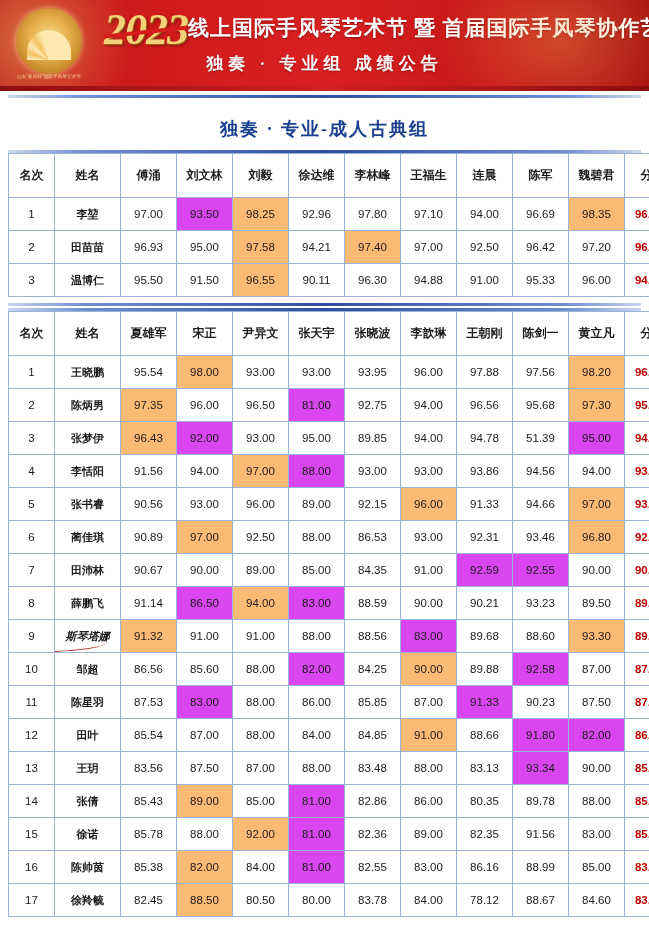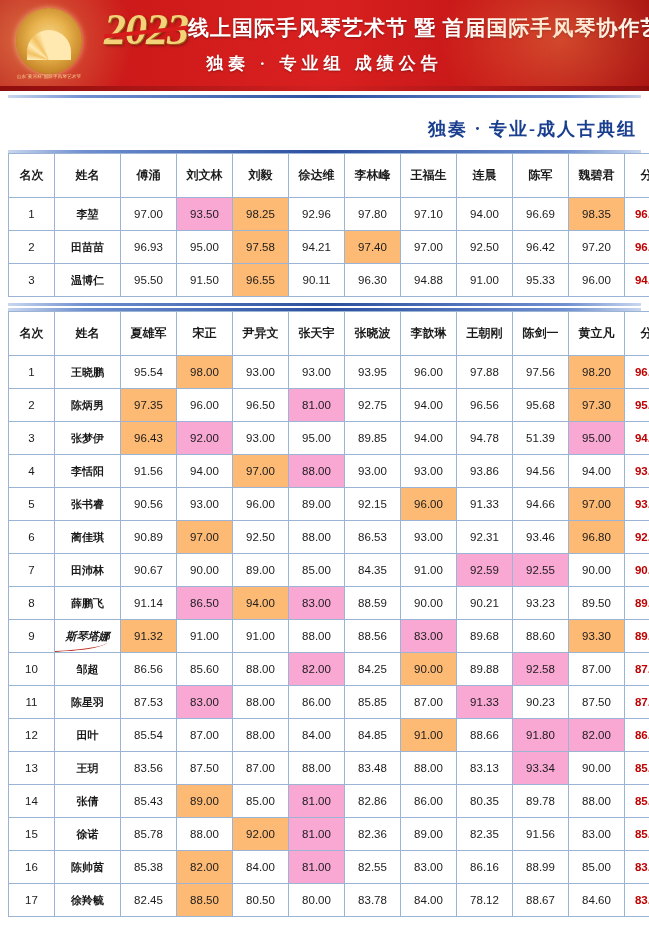--- a/index.html
+++ b/index.html
@@ -79,21 +79,21 @@
   .banner-bottom{
     height:5px;
     background: linear-gradient(90deg,#8d0d0d,#d22020,#8d0d0d);
   }
 
   
   .section-head{
     position:relative;
     margin: 10px 0 0 0;
     padding: 9px 12px 7px;
-    text-align:right;
+    text-align:center;
   }
   .section-head .txt{
     font-family:"Liberation Serif", serif;
     font-weight:bold;
     font-size:18px;
     color:#1a3f8f;
     letter-spacing:2px;
   }
   .rule{
     height:3px;
@@ -122,21 +122,21 @@
   }
   thead th{
     font-weight:bold;
     font-size:12px;
     background:#ffffff;
     height:44px;
   }
   td.name{ font-weight:bold; font-size:11px; }
   td.rank{ font-size:11.5px; }
   td.score{ color:#c00000; font-weight:bold; font-size:11.5px; }
-  .hl-blue{ background:#f9a8d4; }
+  .hl-blue{ background:#d946ef; }
   .hl-peach{ background:#fdba74; }
   col.c-rank{ width:46px; }
   col.c-name{ width:66px; }
   col.c-judge{ width:56px; }
   col.c-score{ width:56px; }
 
   .scribble{
     position:relative;
     font-style:italic;
   }

